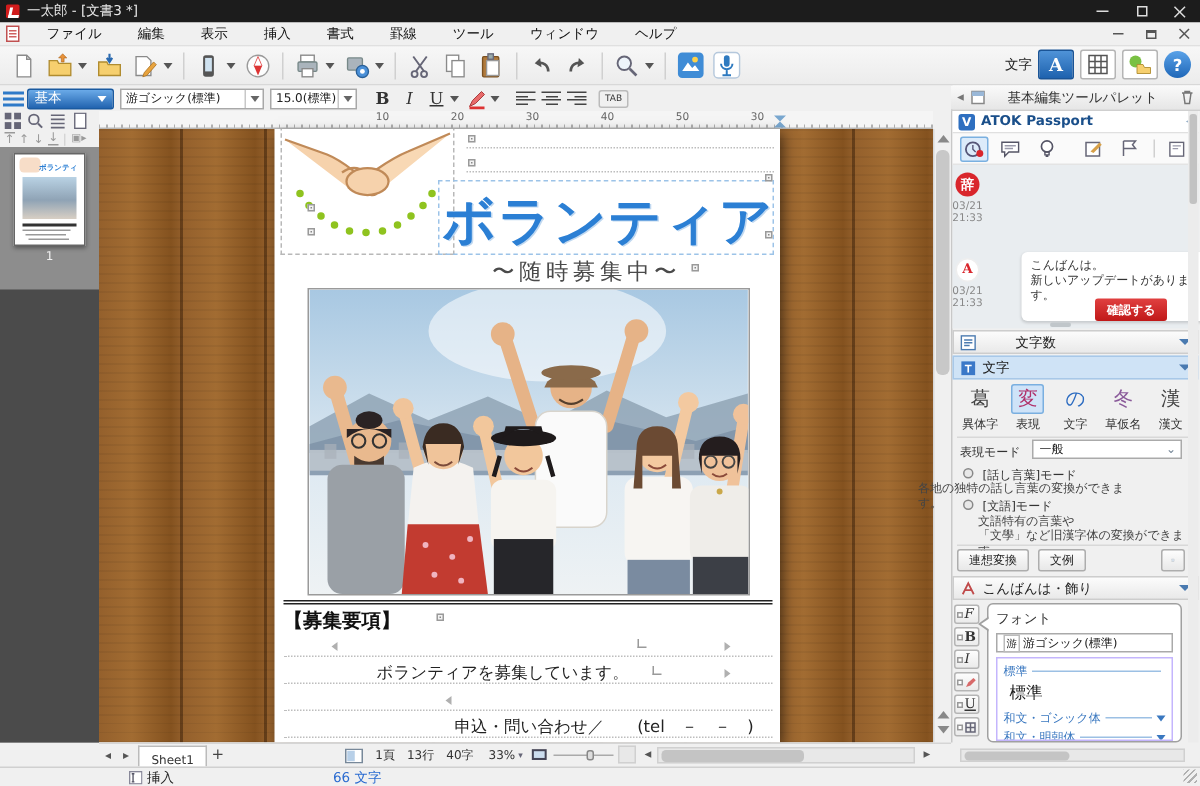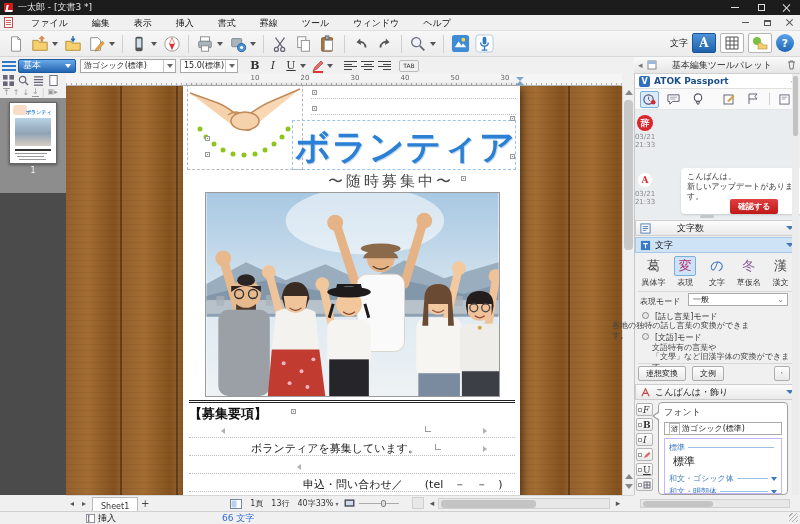--- a/index.html
+++ b/index.html
@@ -822,21 +822,21 @@
       </span>
     <span class="addtab">+</span>
     <span style="width:78px;"></span>
     <svg width="12" height="10" viewBox="0 0 12 10">
         <rect x="0.5" y="0.5" width="11" height="9" fill="#fff" stroke="#789"></rect>
         <rect x="1.5" y="1.5" width="5" height="7" fill="#b8d0e8"></rect>
       </svg>
     <span style="margin-left:8px;">1頁</span>
     <span style="margin-left:8px;">13行</span>
     <span style="margin-left:8px;">40字</span>
-    <span style="margin-left:0;">33%</span>
+    <span style="margin-left:10px;">33%</span>
     <span style="margin-left:2px;color:#667;font-size:6px;">▾</span>
     <svg width="11" height="9" viewBox="0 0 12 10" style="margin-left:6px;">
         <rect x="0.5" y="0.5" width="11" height="8" fill="#445"></rect>
         <rect x="2" y="2" width="8" height="5" fill="#cde"></rect>
       </svg>
     <span class="zslider">
         <span class="zthumb"></span>
       </span>
   </div>
   <div class="hscroll" style="left:412px;top:497px;width:12px;height:12px;"></div>

